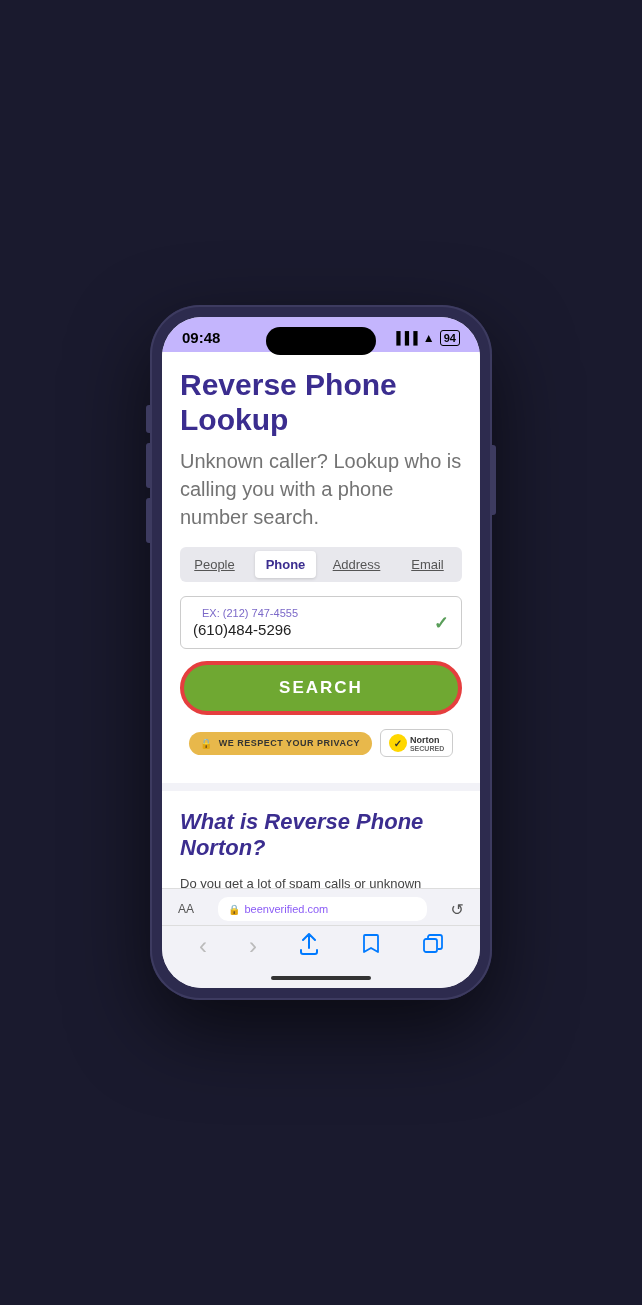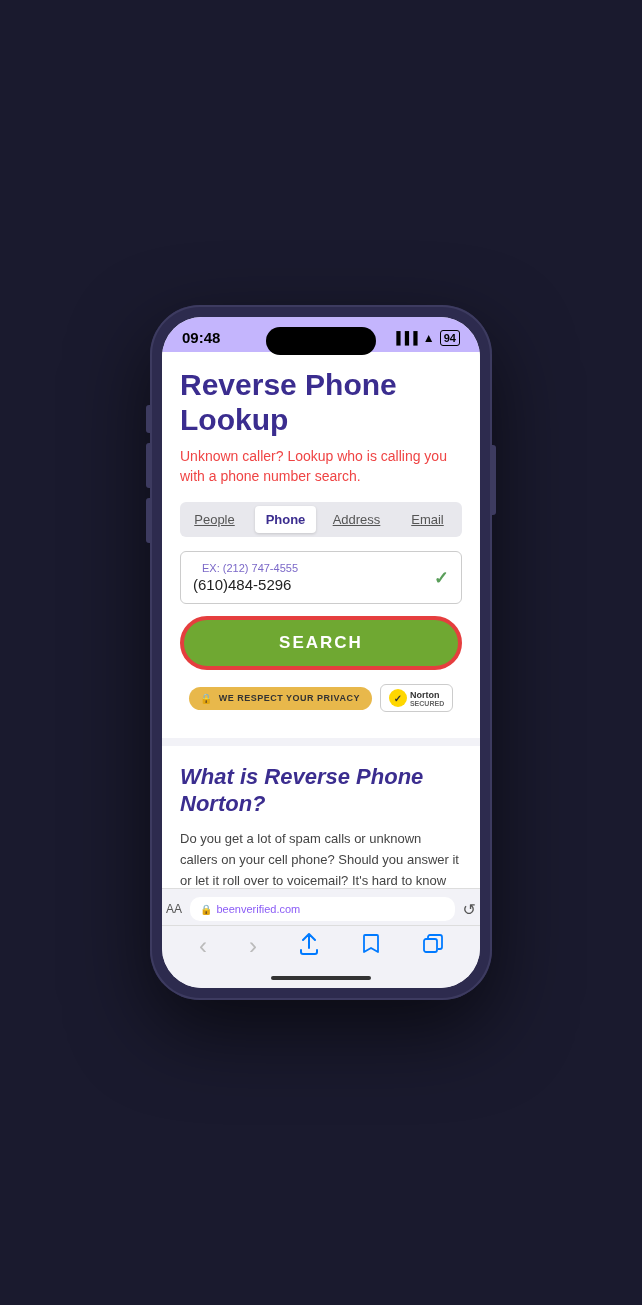--- a/index.html
+++ b/index.html
@@ -87,22 +87,22 @@
 
     .page-title {
       font-size: 30px;
       font-weight: 800;
       color: #3b2d8f;
       line-height: 1.15;
       margin-bottom: 10px;
     }
 
     .page-subtitle {
-      font-size: 14px;
-      color: #ef4444;
+      font-size: 20px;
+      color: #737373;
       line-height: 1.4;
       margin-bottom: 16px;
     }
 
     
     .tabs-container {
       background: #e8e8ed;
       border-radius: 6px;
       display: flex;
       padding: 4px;
@@ -270,24 +270,24 @@
       bottom: 0;
       left: 0;
       right: 0;
       height: 40px;
       background: linear-gradient(transparent, #ffffff);
     }
 
     
     .browser-bar {
       background: #f2f2f7;
-      padding: 8px 4px 4px;
-      display: flex;
-      align-items: center;
-      gap: 8px;
+      padding: 8px 16px 4px;
+      display: flex;
+      align-items: center;
+      gap: 24px;
       border-top: 1px solid #ddd;
       flex-shrink: 0;
     }
 
     .browser-aa {
       font-size: 12px;
       color: #555;
       font-weight: 500;
     }
 

